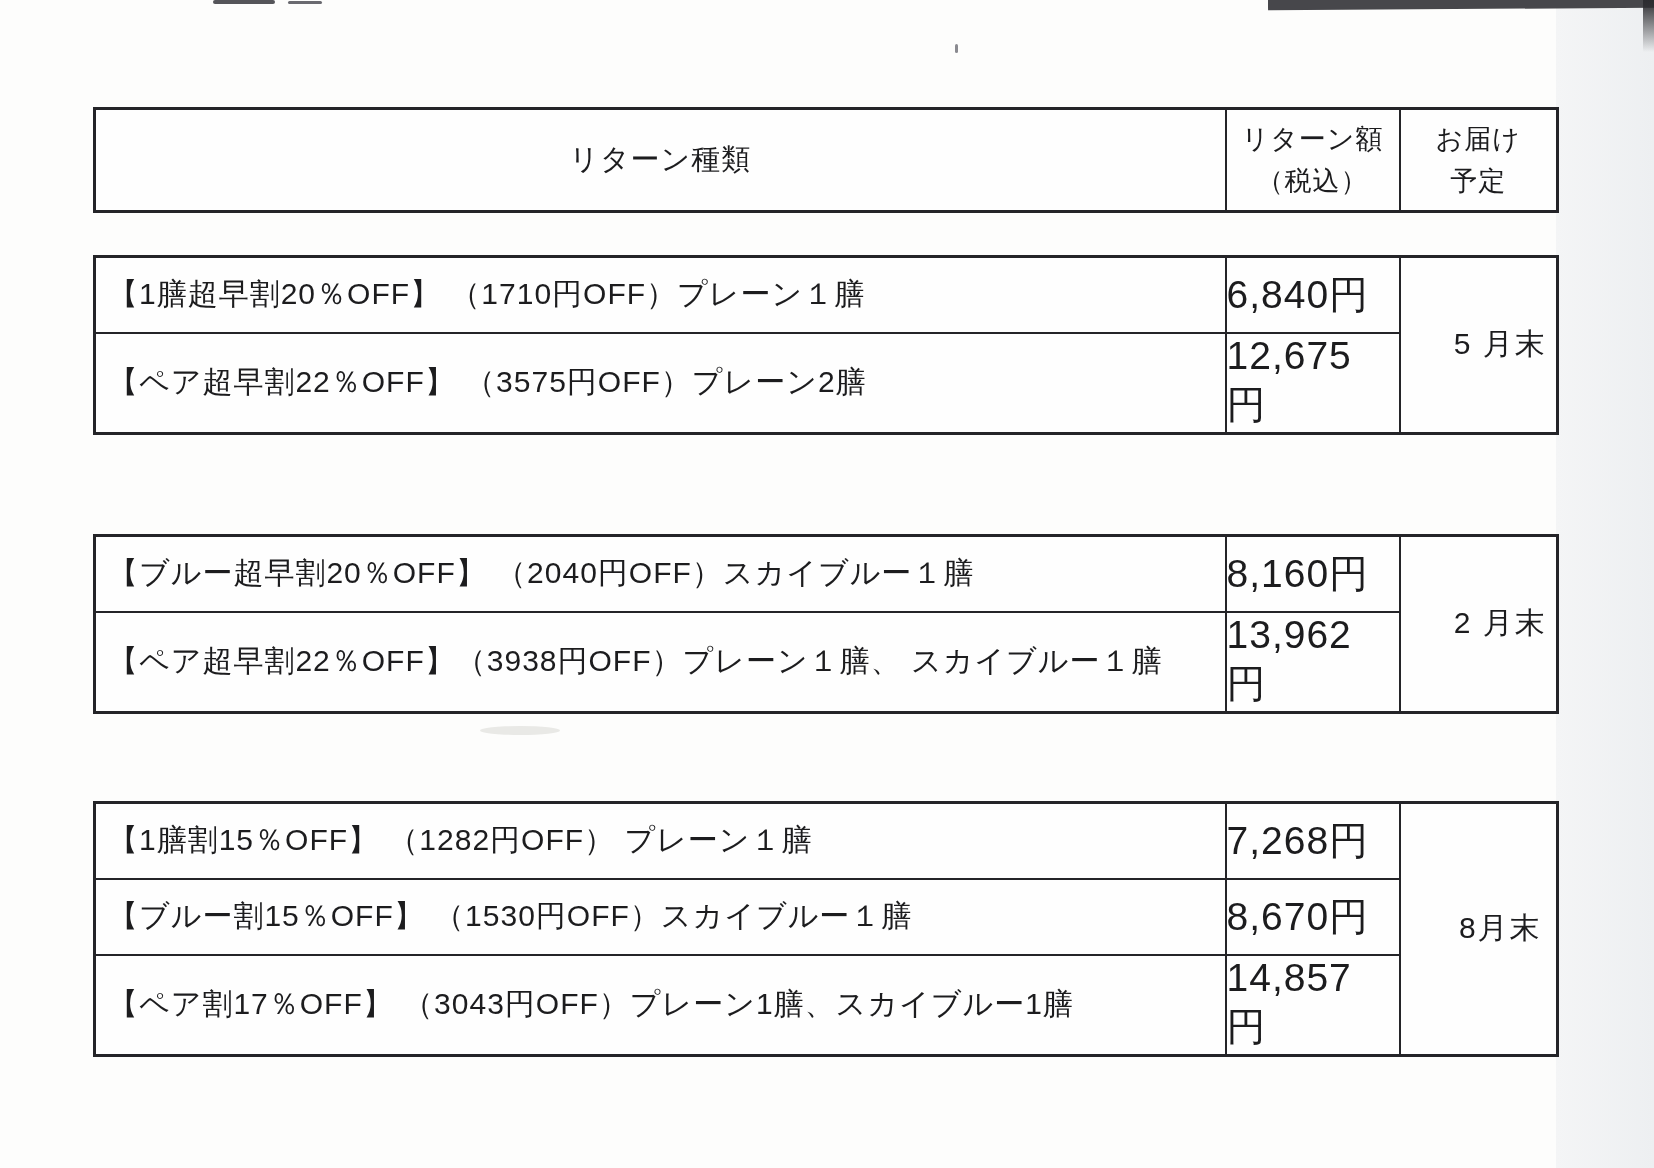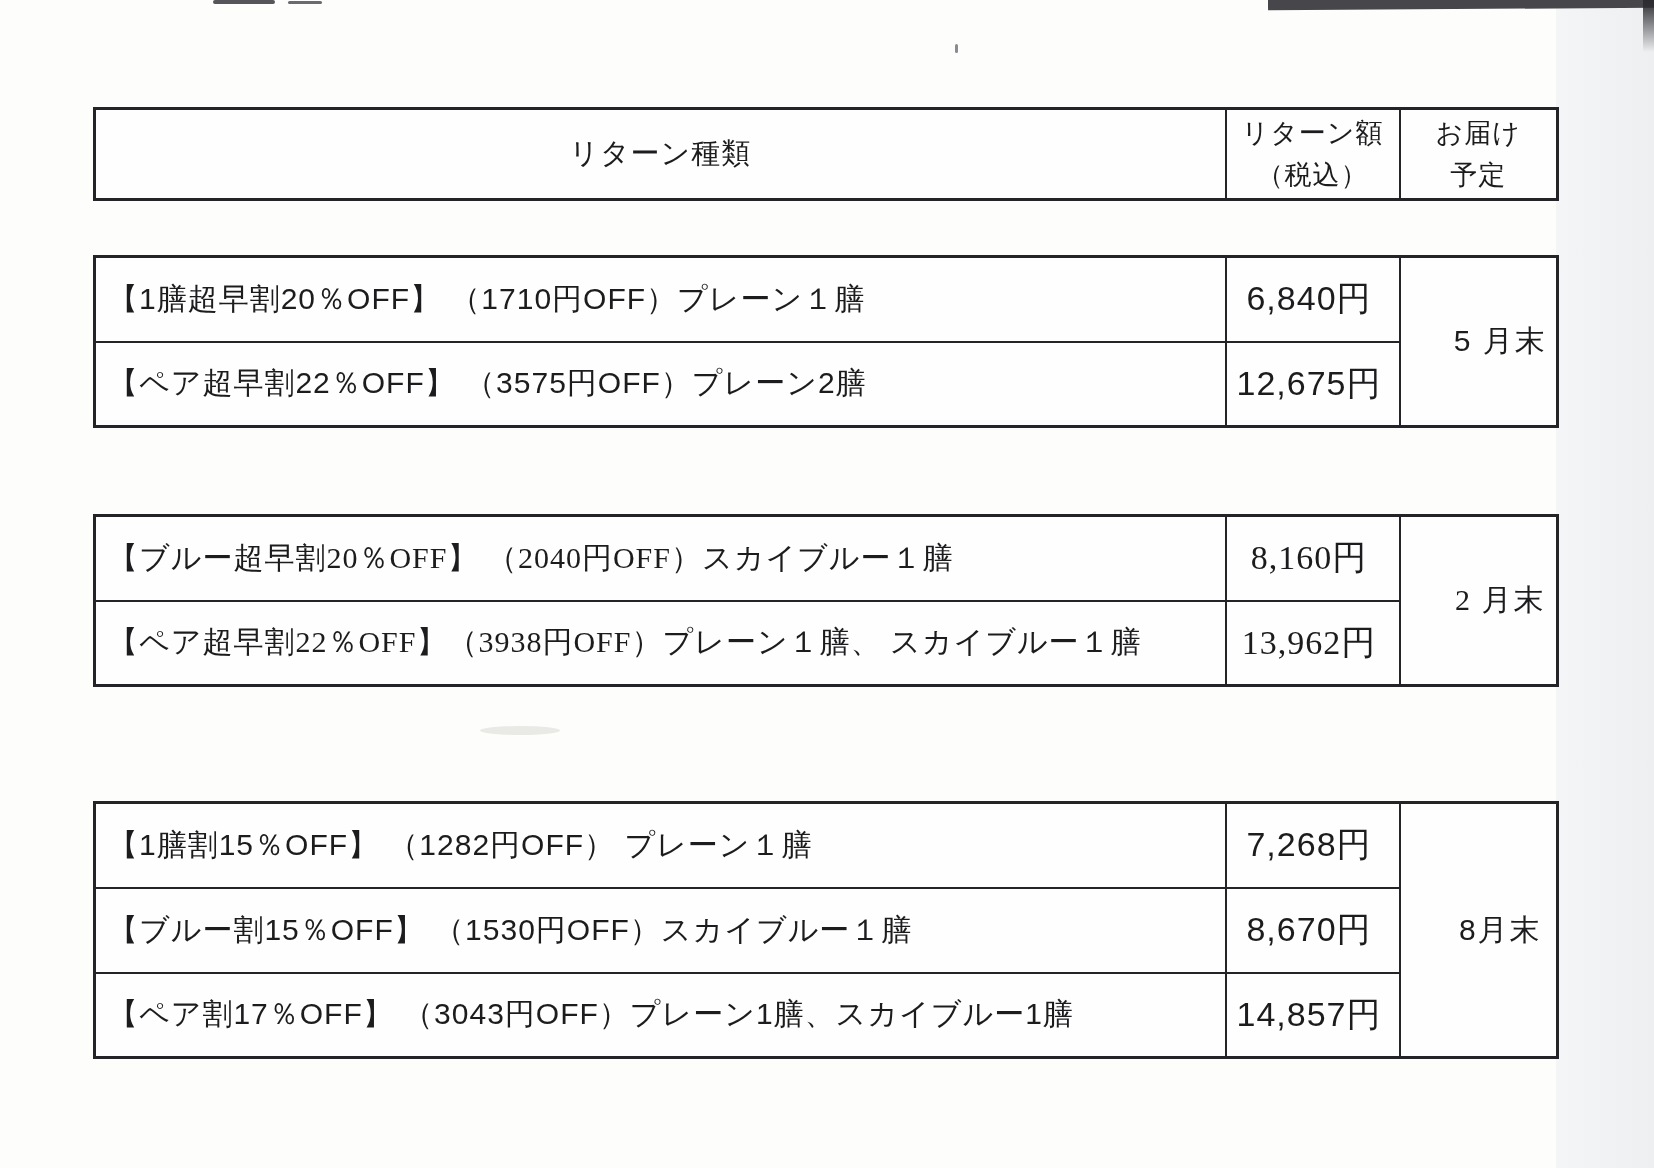--- a/index.html
+++ b/index.html
@@ -65,53 +65,53 @@
   }
   table.doc, table.doc td, table.doc th {
     border: 2px solid #242428;
   }
   table.doc { border-width: 3px; }
 
   col.c-type   { width: 1131px; }
   col.c-amount { width: 174px;  }
   col.c-deliv  { width: 158px;  }
 
-  #header-table { top: 107px; height: 94px; }
+  #header-table { top: 107px; height: 106px; }
   #block-1 { top: 255px; }
-  #block-2 { top: 514px; font-family: Liberation Serif, serif; }
+  #block-2 { top: 534px; }
   #block-3 { top: 801px; }
 
   td, th {
     font-weight: normal;
     font-size: 30px;
     letter-spacing: 1px;
     vertical-align: middle;
     padding: 0;
   }
   th.h-type { text-align: center; font-size: 29px; }
   th.h-two-line { text-align: center; font-size: 27px; line-height: 42px; margin-top: 46px; }
   th.h-two-line span { display: block; }
 
   td.cell-type {
     text-align: left;
     padding-left: 12px;
     font-size: 30px;
   }
   td.cell-amount {
-    text-align: center;
+    text-align: left;
     padding-right: 7px;
-    font-size: 34px;
+    font-size: 39px;
   }
   td.cell-deliv {
     text-align: center;
     font-size: 30px;
     letter-spacing: 2px;
     padding-left: 44px;
   }
-  tr.data-row { height: 85px; }
+  tr.data-row { height: 76px; }
 </style>
 </head>
 <body>
 
 <div class="scan-band-right"></div>
 <div class="scan-dark-top"></div>
 <div class="scan-dark-corner"></div>
 <div class="scan-smudge-tl1"></div>
 <div class="scan-smudge-tl2"></div>
 <div class="scan-speck-1"></div>

